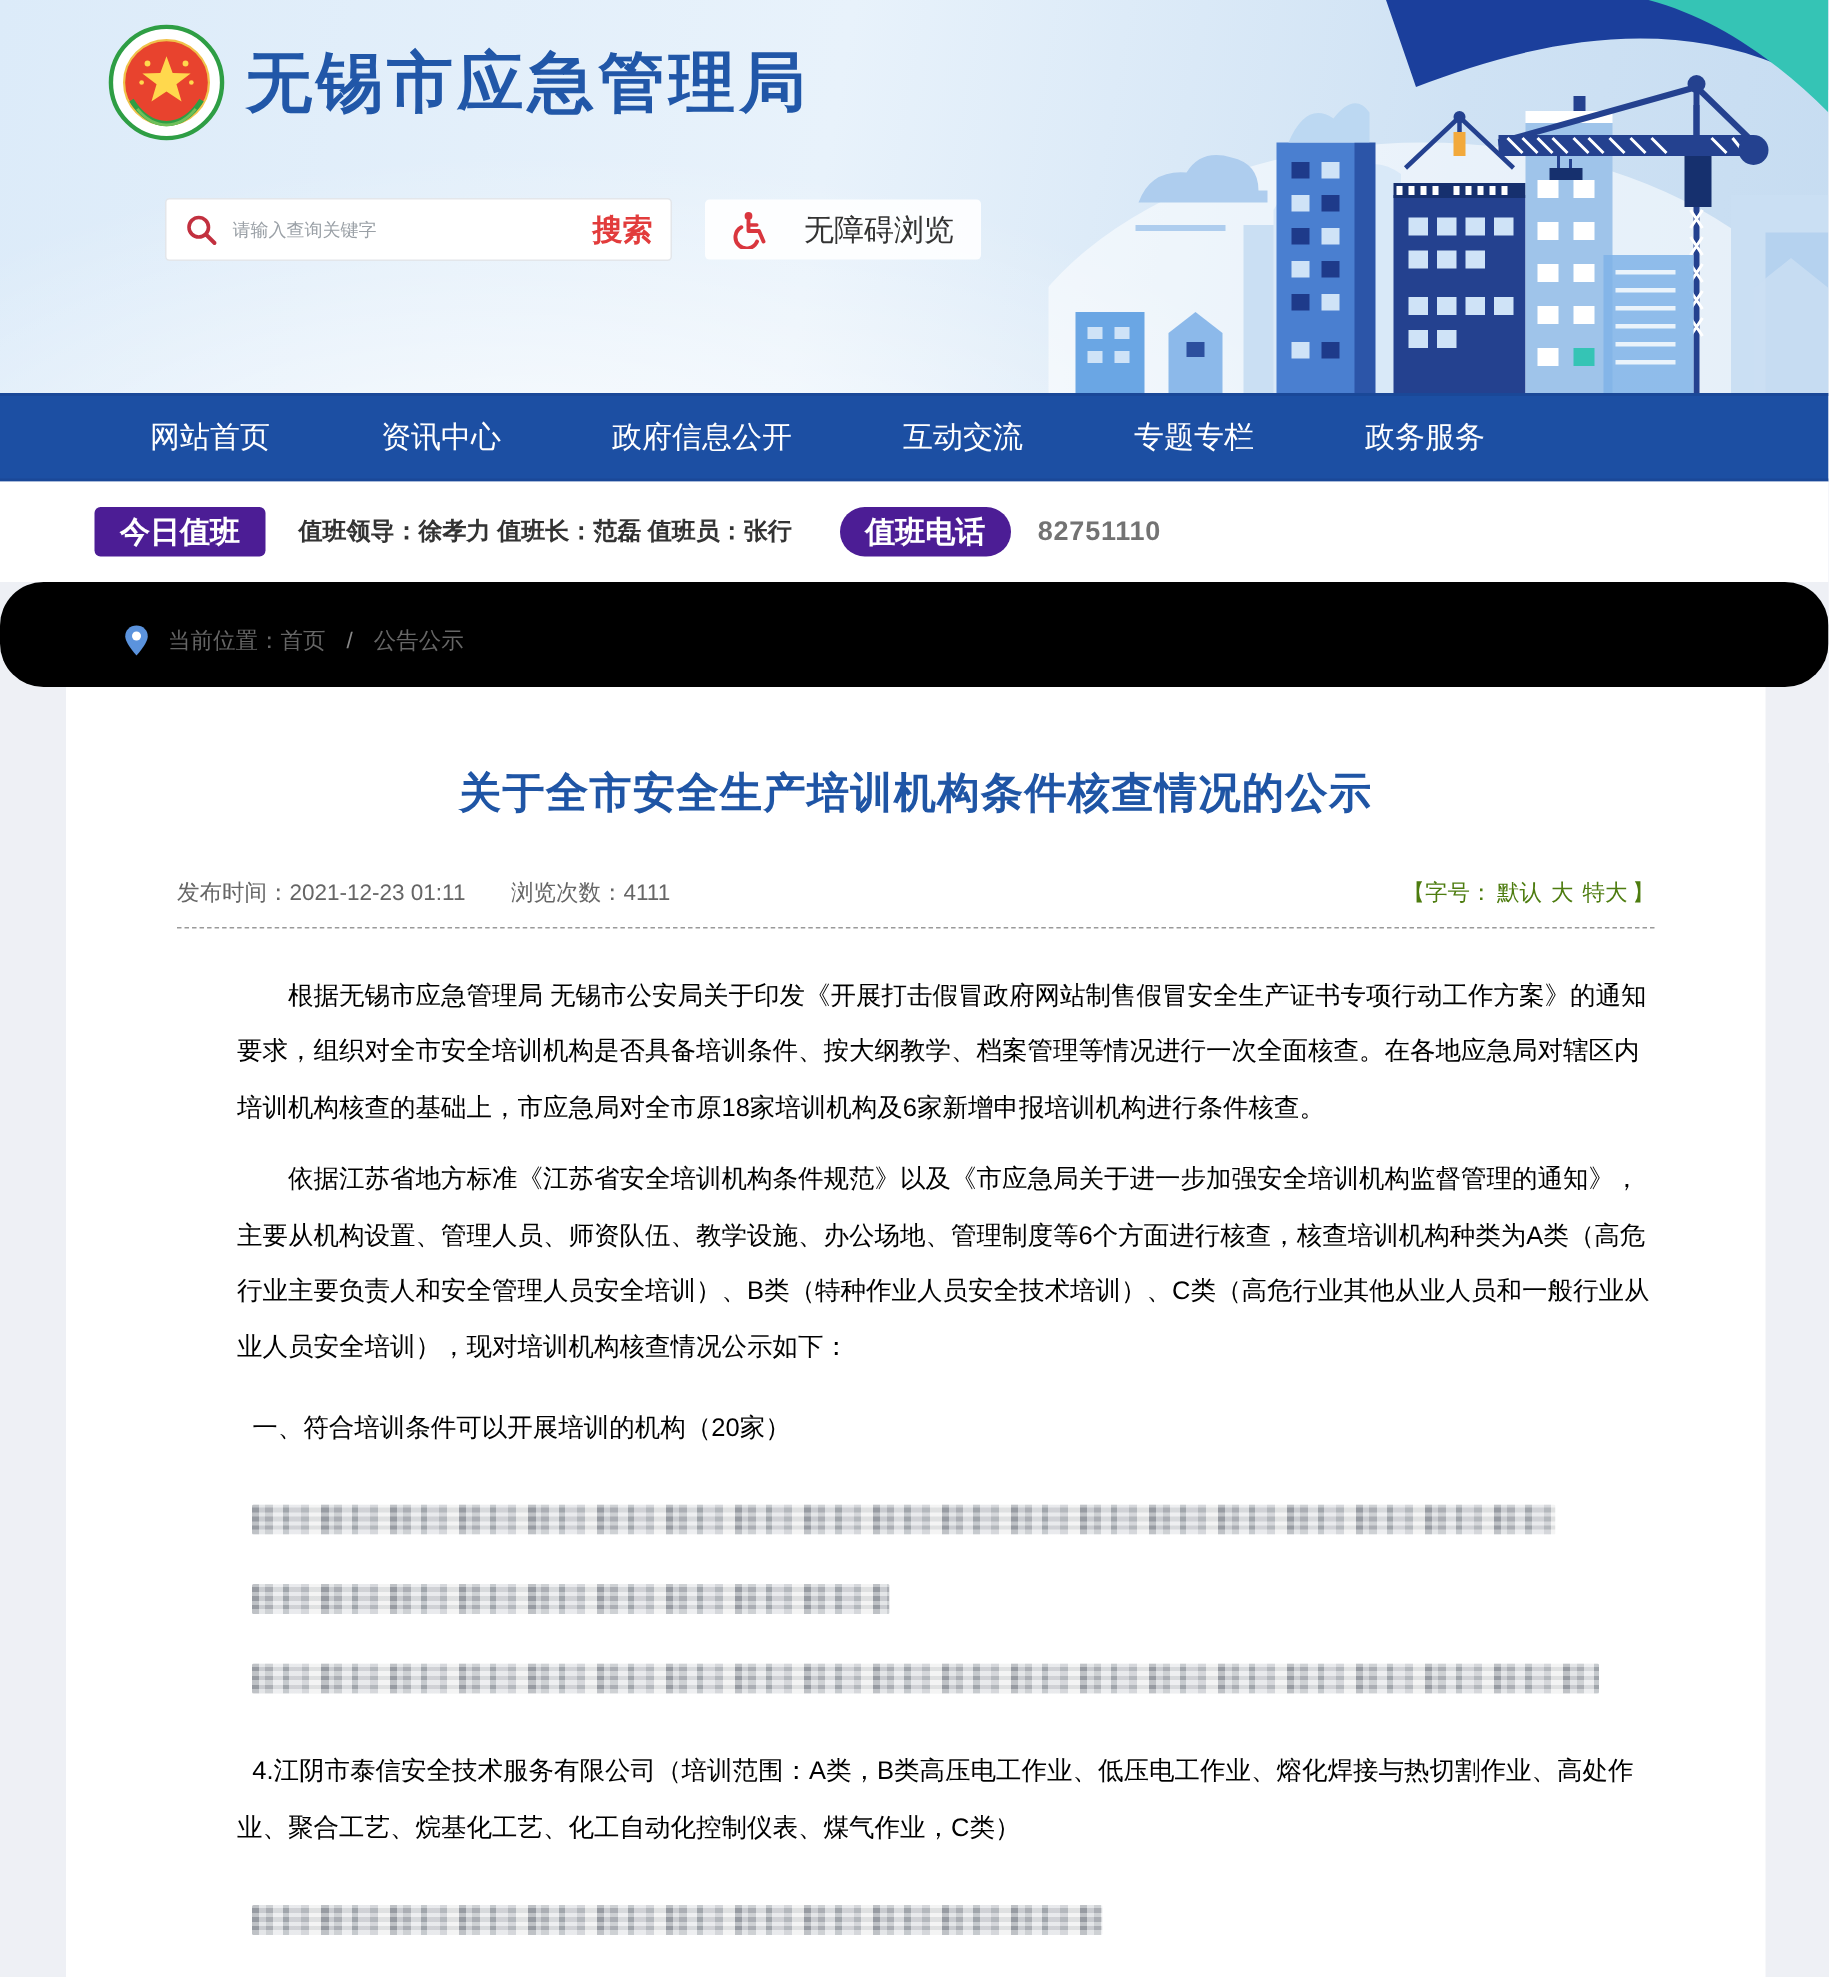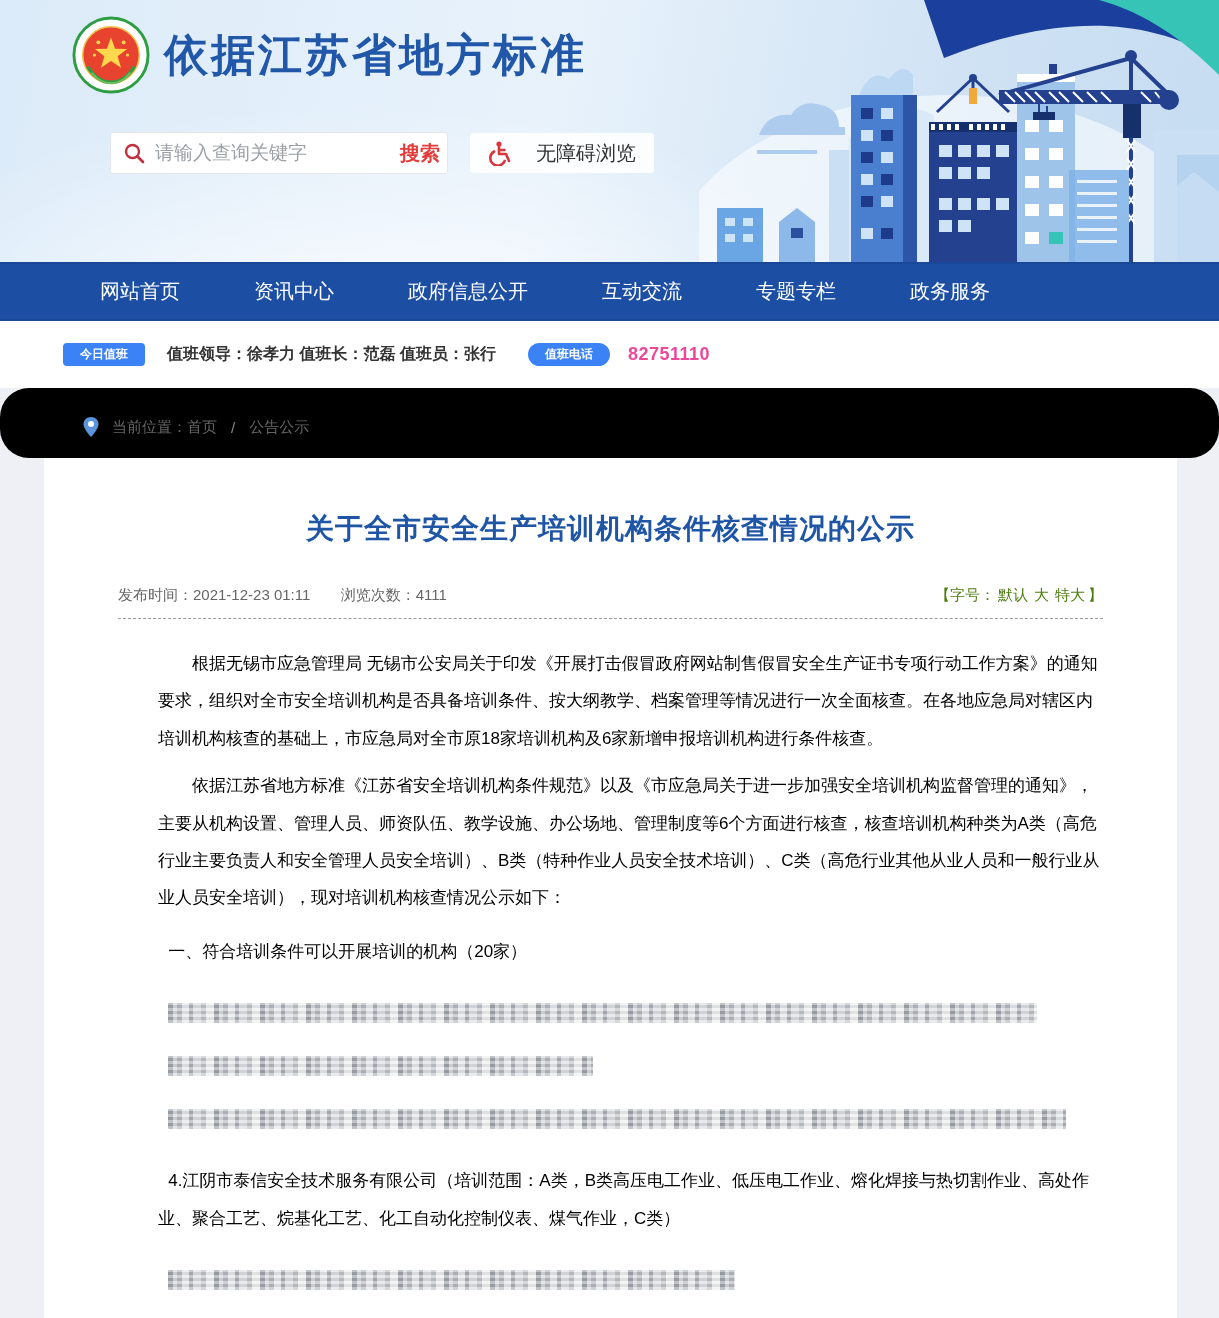--- a/index.html
+++ b/index.html
@@ -13,40 +13,40 @@
       linear-gradient(100deg,#dcebf9 0%, #e8f2fb 45%, #cfe2f4 78%, #c6dcf1 100%); }
   .banner-art { position:absolute; right:0; bottom:0; width:520px; height:262px; }
   .logo-row { position:absolute; left:72px; top:16px; display:flex; align-items:center; cursor:pointer; }
   .emblem { width:78px; height:78px; }
   .site-title { margin-left:14px; font-size:44px; font-weight:800; color:#2157a8; letter-spacing:3px; }
 
   .search-row { position:absolute; left:110px; top:132px; display:flex; align-items:center; }
   .search-box { display:flex; align-items:center; width:338px; height:42px; background:#fff;
     border:1px solid #e3e6ea; border-radius:3px; padding:0 12px; }
   .search-box .mag { flex:0 0 auto; margin-right:10px; }
-  .search-input { flex:1; border:none; outline:none; font-size:19px; color:#b91c1c;
+  .search-input { flex:1; border:none; outline:none; font-size:12px; color:#b91c1c;
     font-family:inherit; background:transparent; }
   .search-input::placeholder { color:#9aa0a6; }
   .search-btn { flex:0 0 auto; font-size:20px; font-weight:700; color:#e23c3c; cursor:pointer; }
   .access-btn { display:flex; align-items:center; margin-left:22px; height:40px; padding:0 18px;
     background:rgba(255,255,255,.88); border-radius:3px; cursor:pointer;gap:12px; }
   .access-btn .txt { font-size:20px; color:#333; margin-left:10px; font-weight:500; }
 
   
   .nav { width:1219px; height:59px; background:#1c4fa3; display:flex; align-items:center;
     padding-left:100px; box-shadow:inset 0 2px 0 #1a4898, inset 0 -2px 0 #1a4898; }
   .nav-item { color:#fff; font-size:20px; font-weight:500; margin-right:74px; cursor:pointer; white-space:nowrap; }
 
   
   .duty { width:1219px; height:67px; background:#fff; display:flex; align-items:center; padding-left:63px; }
-  .badge { background:#3b82f6; color:#fff; font-size:12px; font-weight:700; padding:3px 17px;
+  .badge { background:#4c1d95; color:#fff; font-size:20px; font-weight:700; padding:3px 17px;
     border-radius:4px; white-space:nowrap; }
   .duty-info { margin-left:22px; font-size:16px; color:#333; font-weight:600; }
   .duty .phone-badge { margin-left:32px;border-radius:17px; }
-  .duty-phone { margin-left:18px; font-size:18px; color:#ec4899; font-weight:700; letter-spacing:.5px; }
+  .duty-phone { margin-left:18px; font-size:18px; color:#737373; font-weight:700; letter-spacing:.5px; }
 
   
   .crumb { display:flex; align-items:center; padding:28px 0 20px 82px; background:#000000;border-radius:29px; }
   .crumb .pin { margin-right:12px; }
   .crumb-text { font-size:15px; color:#666; }
   .crumb-link { color:#666; cursor:pointer; }
   .crumb-sep { margin:0 14px; color:#888; }
 
   
   .card { margin:0 42px 0 44px; width:1133px; background:#fff; padding:52px 74px 90px 74px; min-height:860px; }
@@ -198,21 +198,21 @@
       <circle cx="40" cy="40" r="38" fill="#ffffff" stroke="#2e9e44" stroke-width="3"></circle>
       <circle cx="40" cy="40" r="29" fill="#e8432e" stroke="#f0c24b" stroke-width="1.5"></circle>
       <polygon fill="#ffd84d" points="40,22 44.2,33.5 56.5,33.8 46.8,41.2 50.3,53 40,46.2 29.7,53 33.2,41.2 23.5,33.8 35.8,33.5"></polygon>
       <circle cx="27" cy="27" r="2" fill="#ffd84d"></circle>
       <circle cx="53" cy="27" r="2" fill="#ffd84d"></circle>
       <circle cx="23" cy="40" r="1.6" fill="#ffd84d"></circle>
       <circle cx="57" cy="40" r="1.6" fill="#ffd84d"></circle>
       <path d="M16,52 q10,16 24,16 q14,0 24,-16" fill="none" stroke="#2e9e44" stroke-width="3.5"></path>
       <path d="M20,58 q9,11 20,11 q11,0 20,-11" fill="none" stroke="#6fbf5a" stroke-width="2"></path>
     </svg>
-    <div class="site-title">依据江苏省地方标准</div>
+    <div class="site-title">无锡市应急管理局</div>
   </div>
 
   <div class="search-row">
     <div class="search-box">
       <svg class="mag" width="22" height="22" viewBox="0 0 22 22">
         <circle cx="9.5" cy="9.5" r="6.5" fill="none" stroke="#c2303f" stroke-width="2.4"></circle>
         <line x1="14.5" y1="14.5" x2="20" y2="20" stroke="#c2303f" stroke-width="2.6" stroke-linecap="round"></line>
       </svg>
       <input class="search-input" placeholder="请输入查询关键字" style="">
       <span class="search-btn">搜索</span>

